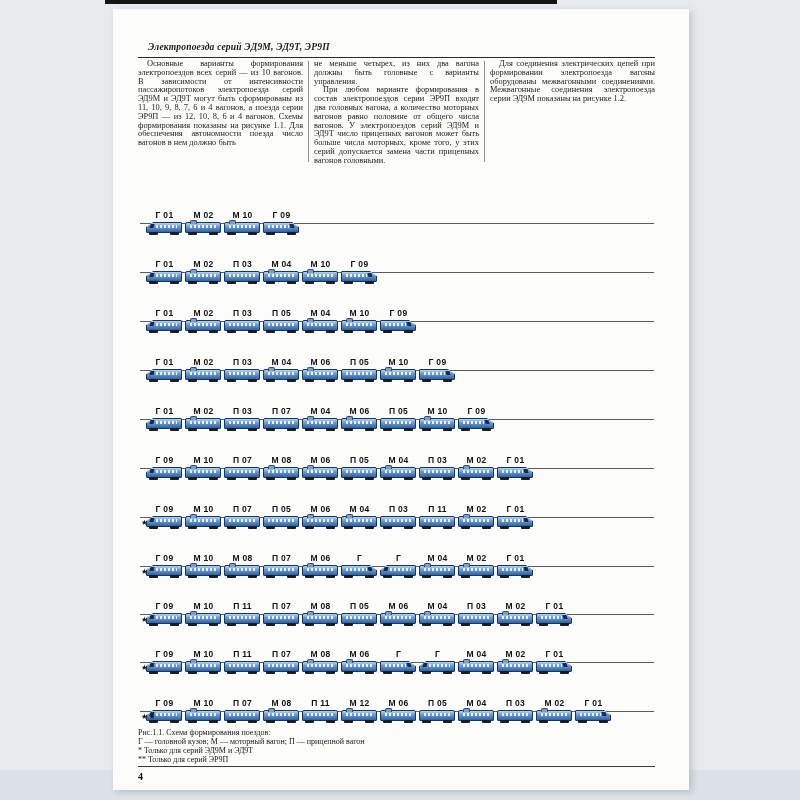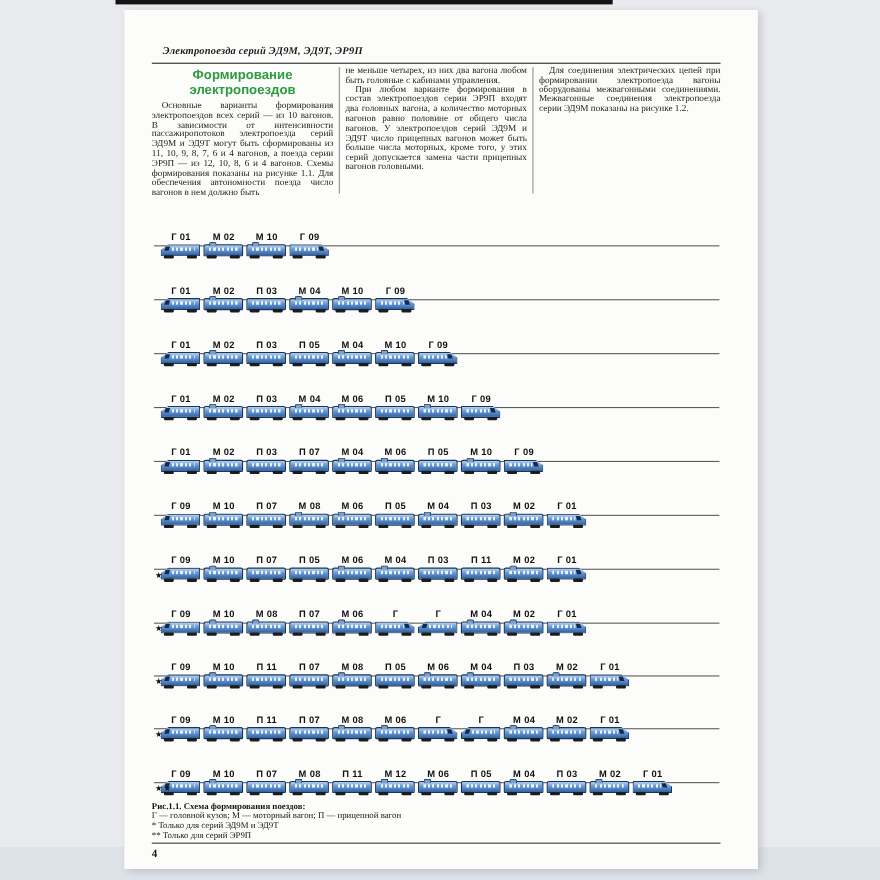--- a/index.html
+++ b/index.html
@@ -59,46 +59,42 @@
   .head-r .win{right:9px;}
   .bg{position:absolute;bottom:0;height:3px;width:9px;background:#1c1c1c;border-radius:1px;}
   .b1{left:3px;} .b2{right:4px;}
   .pant{
     position:absolute;top:-1px;left:5px;width:5px;height:3px;
     background:#7fa0c6;border:1px solid #2c4c77;border-bottom:none;border-radius:2px 2px 0 0;
   }
   .t-stars{position:absolute;left:1px;top:27px;font-size:7.5px;line-height:7px;color:#111;letter-spacing:1px;}
   
   .caption{position:absolute;left:25px;top:719px;font-size:8px;line-height:9px;color:#151515;}
-  .caption .b{font-weight:bold;}
+  .caption .b{font-weight:normal;}
   .foot-rule{position:absolute;left:25px;top:757px;width:517px;height:1px;background:#3a3a3a;}
   .page-num{position:absolute;left:25px;top:762px;font:bold 10px "Liberation Serif", serif;color:#111;}
 </style>
 </head>
 <body style="--green: #2d9b3f; --car-line: #16365f;">
 
 <div class="bottom-band"></div>
 <div class="top-scan-bar"></div>
 
 <div class="page">
 
   <div class="run-head">Электропоезда серий ЭД9М, ЭД9Т, ЭР9П</div>
   <div class="head-rule"></div>
 
   <div class="cols">
     <div class="col">
-      <div class="art-title">
-        <div>Формирование</div>
-        <div>электропоездов</div>
-      </div>
       <p class="p">Основные варианты формирования электропоездов всех серий — из 10 вагонов. В зависимости от интенсивности пассажиропотоков электропоезда серий ЭД9М и ЭД9Т могут быть сформированы из 11, 10, 9, 8, 7, 6 и 4 вагонов, а поезда серии ЭР9П — из 12, 10, 8, 6 и 4 вагонов. Схемы формирования показаны на рисунке 1.1. Для обеспечения автономности поезда число вагонов в нем должно быть</p>
     </div>
     <div class="colsep"></div>
     <div class="col">
-      <p class="p noind">не меньше четырех, из них два вагона любом быть головные с кабинами управления.</p>
+      <p class="p noind">не меньше четырех, из них два вагона должны быть головные с варианты управления.</p>
       <p class="p">При любом варианте формирования в состав электропоездов серии ЭР9П входят два головных вагона, а количество моторных вагонов равно половине от общего числа вагонов. У электропоездов серий ЭД9М и ЭД9Т число прицепных вагонов может быть больше числа моторных, кроме того, у этих серий допускается замена части прицепных вагонов головными.</p>
     </div>
     <div class="colsep"></div>
     <div class="col">
       <p class="p">Для соединения электрических цепей при формировании электропоезда вагоны оборудованы межвагонными соединениями. Межвагонные соединения электропоезда серии ЭД9М показаны на рисунке 1.2.</p>
     </div>
   </div>
 
   <div>
       <div class="t-row" style="top: 189px;">

